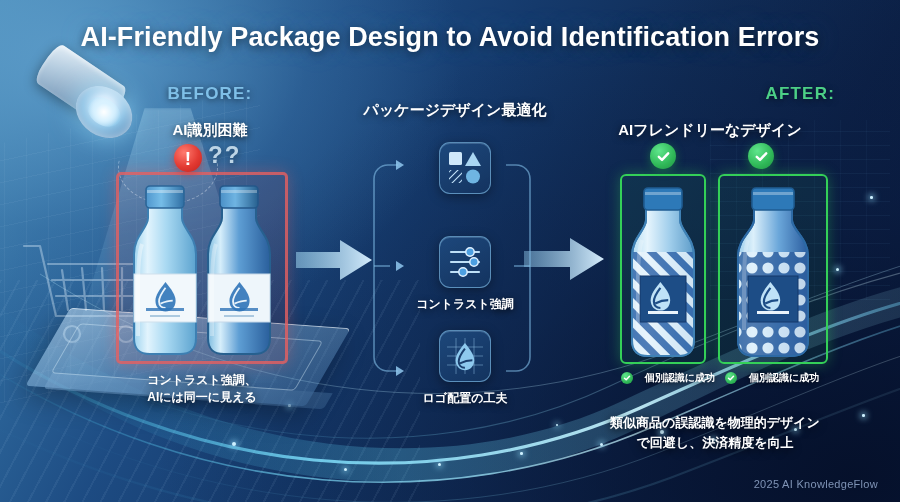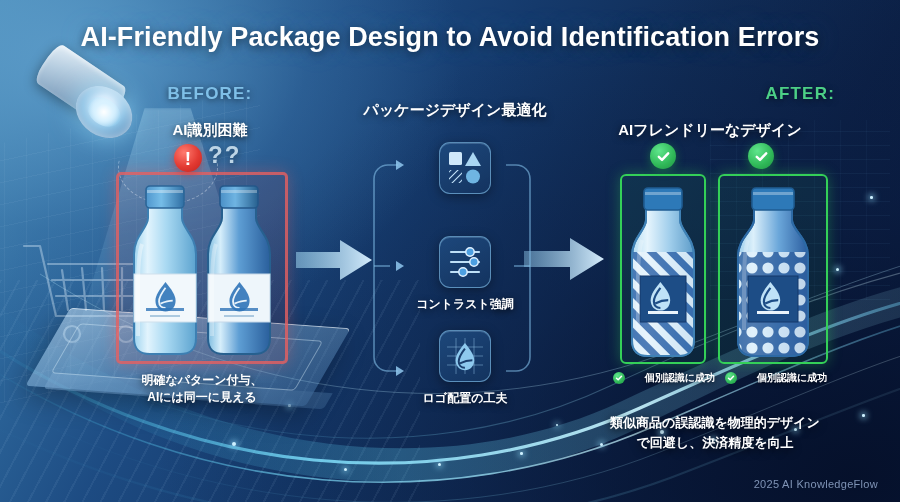--- a/index.html
+++ b/index.html
@@ -172,21 +172,21 @@
   .caption {
     position:absolute; text-align:center; color:#ffffff; font-weight:bold;
     text-shadow:0 2px 8px rgba(0,0,0,.75);
   }
   #cap-before { left:92px; top:372px; width:220px; font-size:12px; line-height:1.45; }
   #cap-after  { left:585px; top:413px; width:260px; font-size:13px; line-height:1.5; }
 
   
   .tags { position:absolute; left:600px; top:371px; width:240px;
           display:flex; justify-content:center; gap:10px; }
-  .tag { display:flex; align-items:center; gap:20px;justify-content:space-between; }
+  .tag { display:flex; align-items:center; gap:12px;justify-content:space-between; }
   .tag .dot {
     width:12px; height:12px; border-radius:50%;
     background: radial-gradient(circle at 36% 30%, #5fe68c 0%, #2fb757 60%, #1f9344 100%);
     display:flex; align-items:center; justify-content:center; flex:0 0 auto;
   }
   .tag .dot svg { width:8px; height:8px; }
   .tag .txt { font-size:10px; font-weight:bold; color:#ffffff;
               text-shadow:0 1px 5px rgba(0,0,0,.7); white-space:nowrap; }
 
   
@@ -368,21 +368,21 @@
 
   <div class="alert-badge">!</div>
   <div class="qmarks">??</div>
 
   <div class="col-head" id="head-before">
     <div class="kicker">BEFORE:</div>
     <div class="jp">AI識別困難</div>
   </div>
 
   <div class="caption" id="cap-before">
-    <div>明確なパターン付与、</div>
+    <div>コントラスト強調、</div>
     <div>AIには同一に見える</div>
   </div>
 
   <svg class="big-arrow" id="arrow-1" width="76" height="44" viewBox="0 0 76 44">
     <defs>
       <linearGradient id="ag1" x1="0" y1="0" x2="1" y2="0">
         <stop offset="0%" stop-color="#9dd3ef" stop-opacity=".55"></stop>
         <stop offset="100%" stop-color="#d7efff" stop-opacity=".98"></stop>
       </linearGradient>
     </defs>

